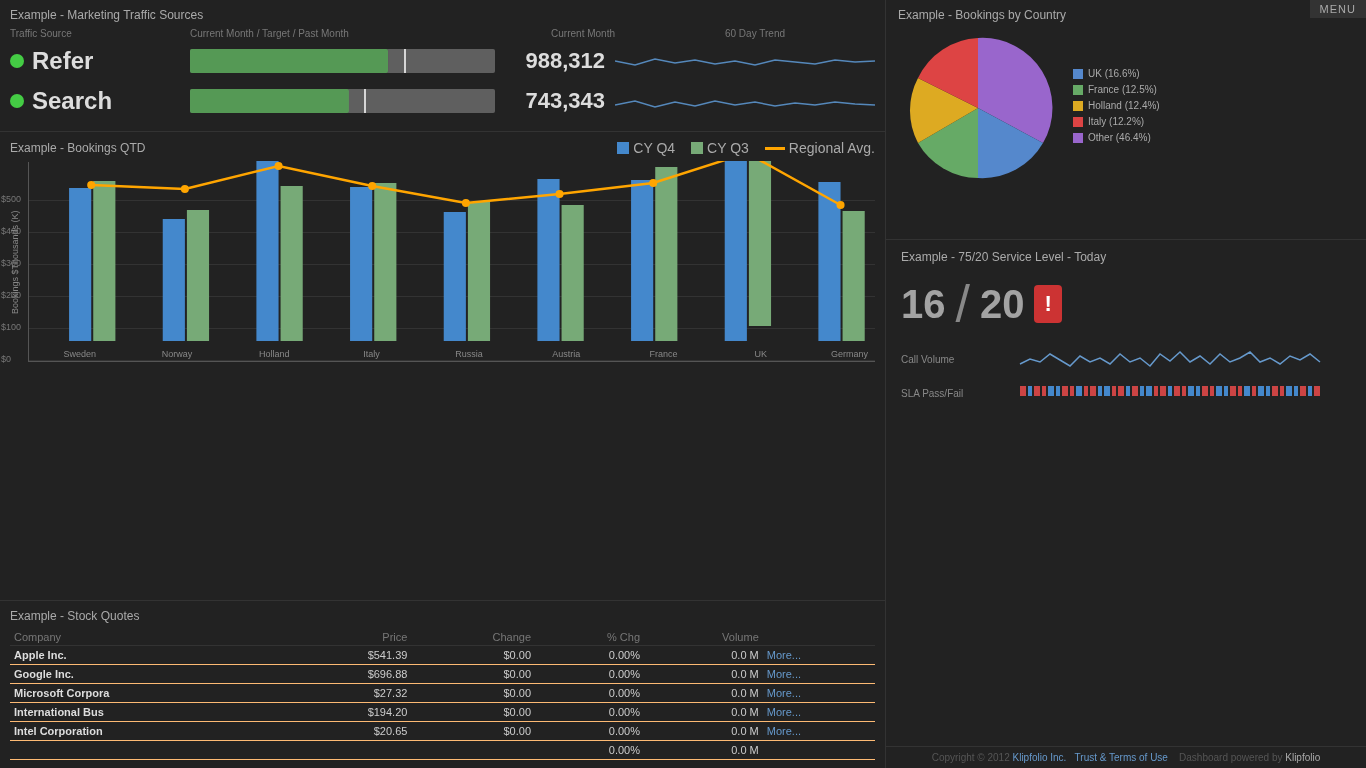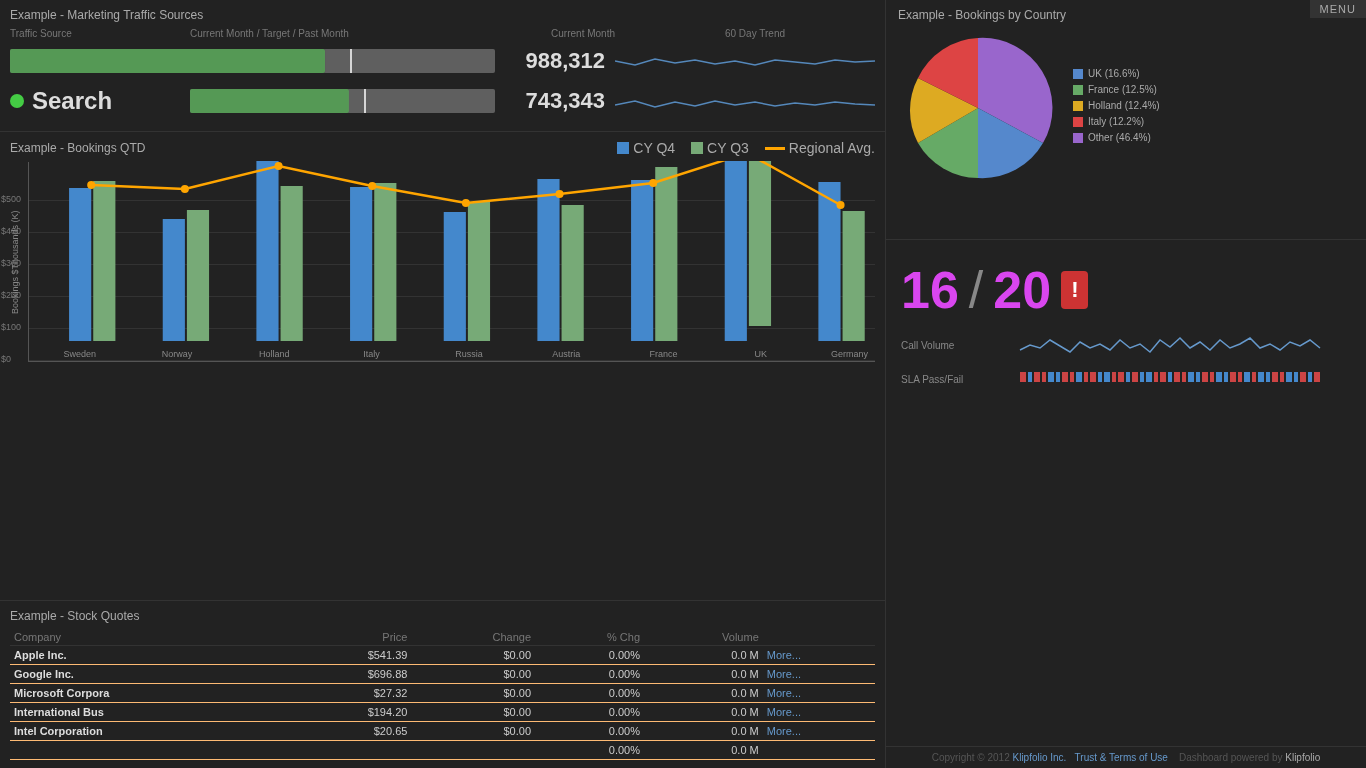--- a/index.html
+++ b/index.html
@@ -340,23 +340,23 @@
     }
 
     .service-numbers {
       display: flex;
       align-items: center;
       gap: 10px;
       margin: 10px 0;
     }
 
     .service-big-num {
-      font-size: 52px;
+      font-size: 40px;
       font-weight: bold;
-      color: #d946ef;
+      color: #a3a3a3;
     }
 
     .service-slash {
       font-size: 52px;
       color: #888;
     }
 
     .alert-badge {
       background: #cc3333;
       color: #fff;
@@ -416,20 +416,24 @@
       <div class="section-title">Example - Marketing Traffic Sources</div>
       <div class="traffic-header">
         <span style="position:absolute;left:10px;font-size:10px;color:#777">Traffic Source</span>
         <span style="flex:1">Current Month / Target / Past Month</span>
         <span class="col-cur">Current Month</span>
         <span class="col-trend">60 Day Trend</span>
       </div>
 
 
       <div class="traffic-row">
+        <div class="traffic-label">
+          <span class="dot dot-green"></span>
+          <span class="traffic-label-text">Refer</span>
+        </div>
         <div class="bar-area">
           <div class="bar-track">
             <div class="bar-fill" style="background:#559955; width:65%"></div>
             <div class="bar-marker" style="left:70%"></div>
             <div style="position:absolute;left:0;top:0;width:100%;height:100%;background:#777;opacity:0.3;border-radius:2px;clip-path:inset(0 0 0 65%)"></div>
           </div>
         </div>
         <div class="traffic-value">988,312</div>
         <div class="sparkline-area">
           <svg width="260" height="36" viewBox="0 0 260 36">
@@ -667,20 +671,21 @@
   </div>
             <div class="pie-legend-item">
     <span class="pie-dot" style="background:#9966cc"></span>
     <span>Other (46.4%)</span>
   </div>
           </div>
       </div>
     </div>
 
     <div class="service-section">
+      <div class="section-title">Example - 75/20 Service Level - Today</div>
       <div class="service-numbers">
         <span class="service-big-num">16</span>
         <span class="service-slash">/</span>
         <span class="service-big-num">20</span>
         <span class="alert-badge">!</span>
       </div>
 
       <div class="service-row">
         <span class="service-row-label">Call Volume</span>
         <div class="sparkline-svc">

